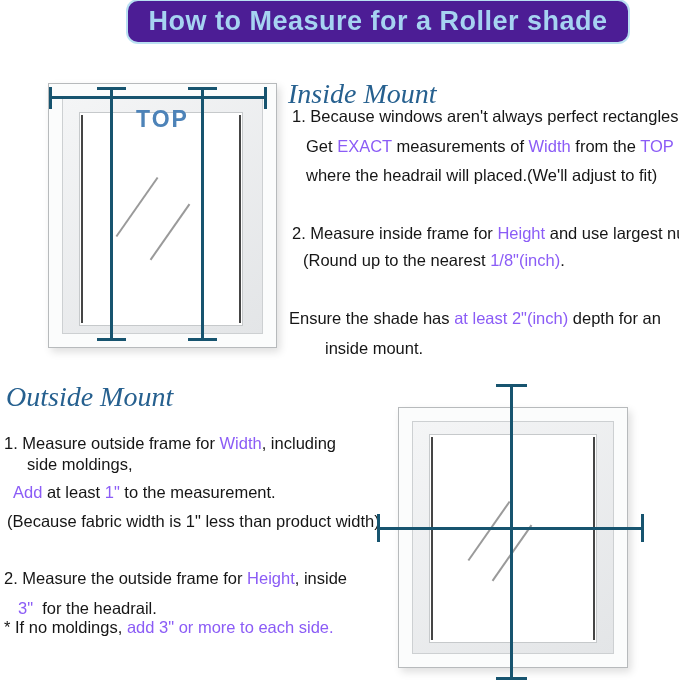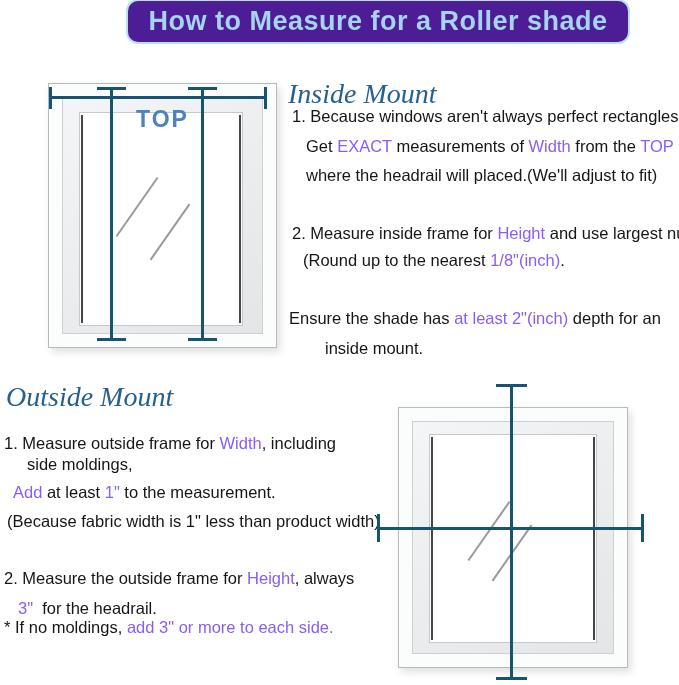--- a/index.html
+++ b/index.html
@@ -96,21 +96,21 @@
   <div class="line" id="in-i2l1"><span>2. Measure inside frame for </span><span class="m">Height</span><span> and use largest number</span></div>
   <div class="line" id="in-i2l2"><span>(Round up to the nearest </span><span class="m">1/8"(inch)</span><span>.</span></div>
   <div class="line" id="in-nl1"><span>Ensure the shade has </span><span class="m">at least 2"(inch)</span><span> depth for an</span></div>
   <div class="line" id="in-nl2">inside mount.</div>
 
   <div class="h" id="out-head">Outside Mount</div>
   <div class="line" id="out-i1l1"><span>1. Measure outside frame for </span><span class="m">Width</span><span>, including</span></div>
   <div class="line" id="out-i1l2">side moldings,</div>
   <div class="line" id="out-i1l3"><span class="m">Add</span><span> at least </span><span class="m">1"</span><span> to the measurement.</span></div>
   <div class="line" id="out-i1l4">(Because fabric width is 1" less than product width)</div>
-  <div class="line" id="out-i2l1"><span>2. Measure the outside frame for </span><span class="m">Height</span><span>, always</span></div>
+  <div class="line" id="out-i2l1"><span>2. Measure the outside frame for </span><span class="m">Height</span><span>, inside</span></div>
   <div class="line" id="out-i2l2"><span class="m">3"</span><span>  for the headrail.</span></div>
   <div class="line" id="out-foot"><span>* If no moldings, </span><span class="m">add 3" or more to each side.</span></div>
 
   <div class="win" id="win-right">
     <div class="win-mid"></div>
     <div class="win-glass">
       <div class="sash left"></div>
       <div class="sash right"></div>
       <div class="refl" style="left:23px;top:95px;width:72px;"></div>
       <div class="refl" style="left:48px;top:117px;width:68px;"></div>

